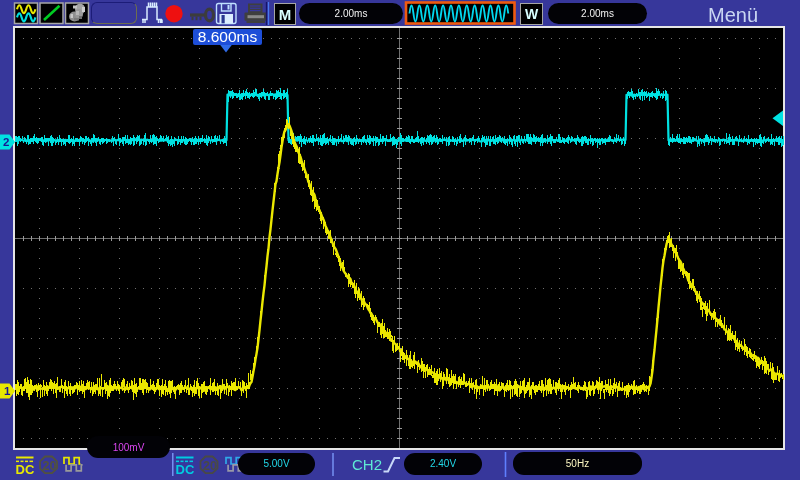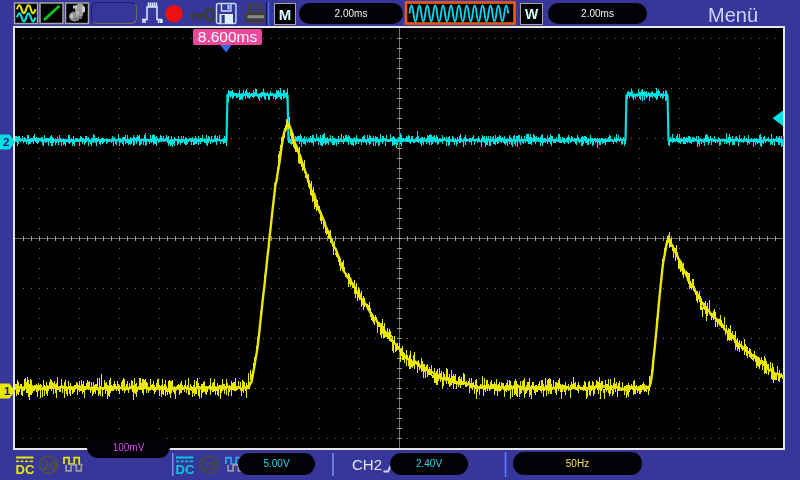--- a/index.html
+++ b/index.html
@@ -108,31 +108,31 @@
       <text x="203" y="469.5" font-size="12.5" font-weight="bold" fill="#4a4a44" font-family="Liberation Sans, sans-serif">20</text>
       <path d="M226 464V457.7H231V464H236.2V457.7H241.2V464H242.5" fill="none" stroke="#2fa8e8" stroke-width="1.7"></path>
       <path d="M226.5 464.8V470.8H231.5V464.8H236.7V470.8H241.7V464.8H243" fill="none" stroke="#9898a8" stroke-width="1.7" transform="translate(1.6,0)"></path>
       <path d="M383.5 471.5h4.5l6.5 -13.5h5.5" fill="none" stroke="#c8d8f8" stroke-width="2"></path>
       <path d="M172.8 453V476" stroke="#7f9fff" stroke-width="1.3"></path>
       <path d="M333 453V476" stroke="#7f9fff" stroke-width="1.3"></path>
       <path d="M505.5 452V477" stroke="#5f7fff" stroke-width="1.6"></path>
     </g>
   </svg>
 
-  <div class="abs" style="left:193px;top:29px;width:69px;height:15.5px;background:#ec4899;border-radius:2px;color:#fff;font-size:15.5px;display:flex;align-items:center;justify-content:center;line-height:14px">8.600ms</div>
+  <div class="abs" style="left:193px;top:29px;width:69px;height:15.5px;background:#1d4ed8;border-radius:2px;color:#fff;font-size:15.5px;display:flex;align-items:center;justify-content:center;line-height:14px">8.600ms</div>
 
   <div class="abs" style="left:3px;top:136px;color:#161694;font-size:11.5px;font-weight:bold">2</div>
   <div class="abs" style="left:4px;top:385px;color:#161694;font-size:11.5px;font-weight:bold">1</div>
 
   <div class="box" style="left:274px;top:3px;width:20px;height:20px;font-size:15px">M</div>
   <div class="oval" style="left:299px;top:2.5px;width:104px;height:21px;color:#f2f2f2">2.00ms</div>
   <div class="box" style="left:520px;top:3px;width:21px;height:20px;font-size:14px">W</div>
   <div class="oval" style="left:548px;top:2.5px;width:99px;height:21px;color:#f2f2f2">2.00ms</div>
   <div class="abs" style="left:708px;top:4px;color:#c9d6f2;font-size:20px">Menü</div>
 
   <div class="abs" style="left:91px;top:2px;width:44px;height:20px;border-radius:6px;border-top:1.5px solid #1c1c78;border-left:1.5px solid #1c1c78;border-bottom:1.5px solid #6e6e4e;border-right:1.5px solid #6e6e4e"></div>
 
   <div class="oval" style="left:87px;top:436px;width:83px;height:22px;color:#d946ef">100mV</div>
   <div class="oval" style="left:238px;top:452.5px;width:77px;height:22px;color:#22d8e8">5.00V</div>
-  <div class="abs" style="left:352px;top:456px;color:#e5e5e5;font-size:15px">CH2</div>
-  <div class="oval" style="left:390px;top:452.5px;width:78px;height:22px;color:#22d8e8">2.40V</div>
-  <div class="oval" style="left:513px;top:452px;width:129px;height:23px;color:#fde047">50Hz</div>
+  <div class="abs" style="left:352px;top:456px;color:#5eead4;font-size:15px">CH2</div>
+  <div class="oval" style="left:404px;top:452.5px;width:78px;height:22px;color:#22d8e8">2.40V</div>
+  <div class="oval" style="left:513px;top:452px;width:129px;height:23px;color:#fef9c3">50Hz</div>
 </div>
 
 </body></html>

